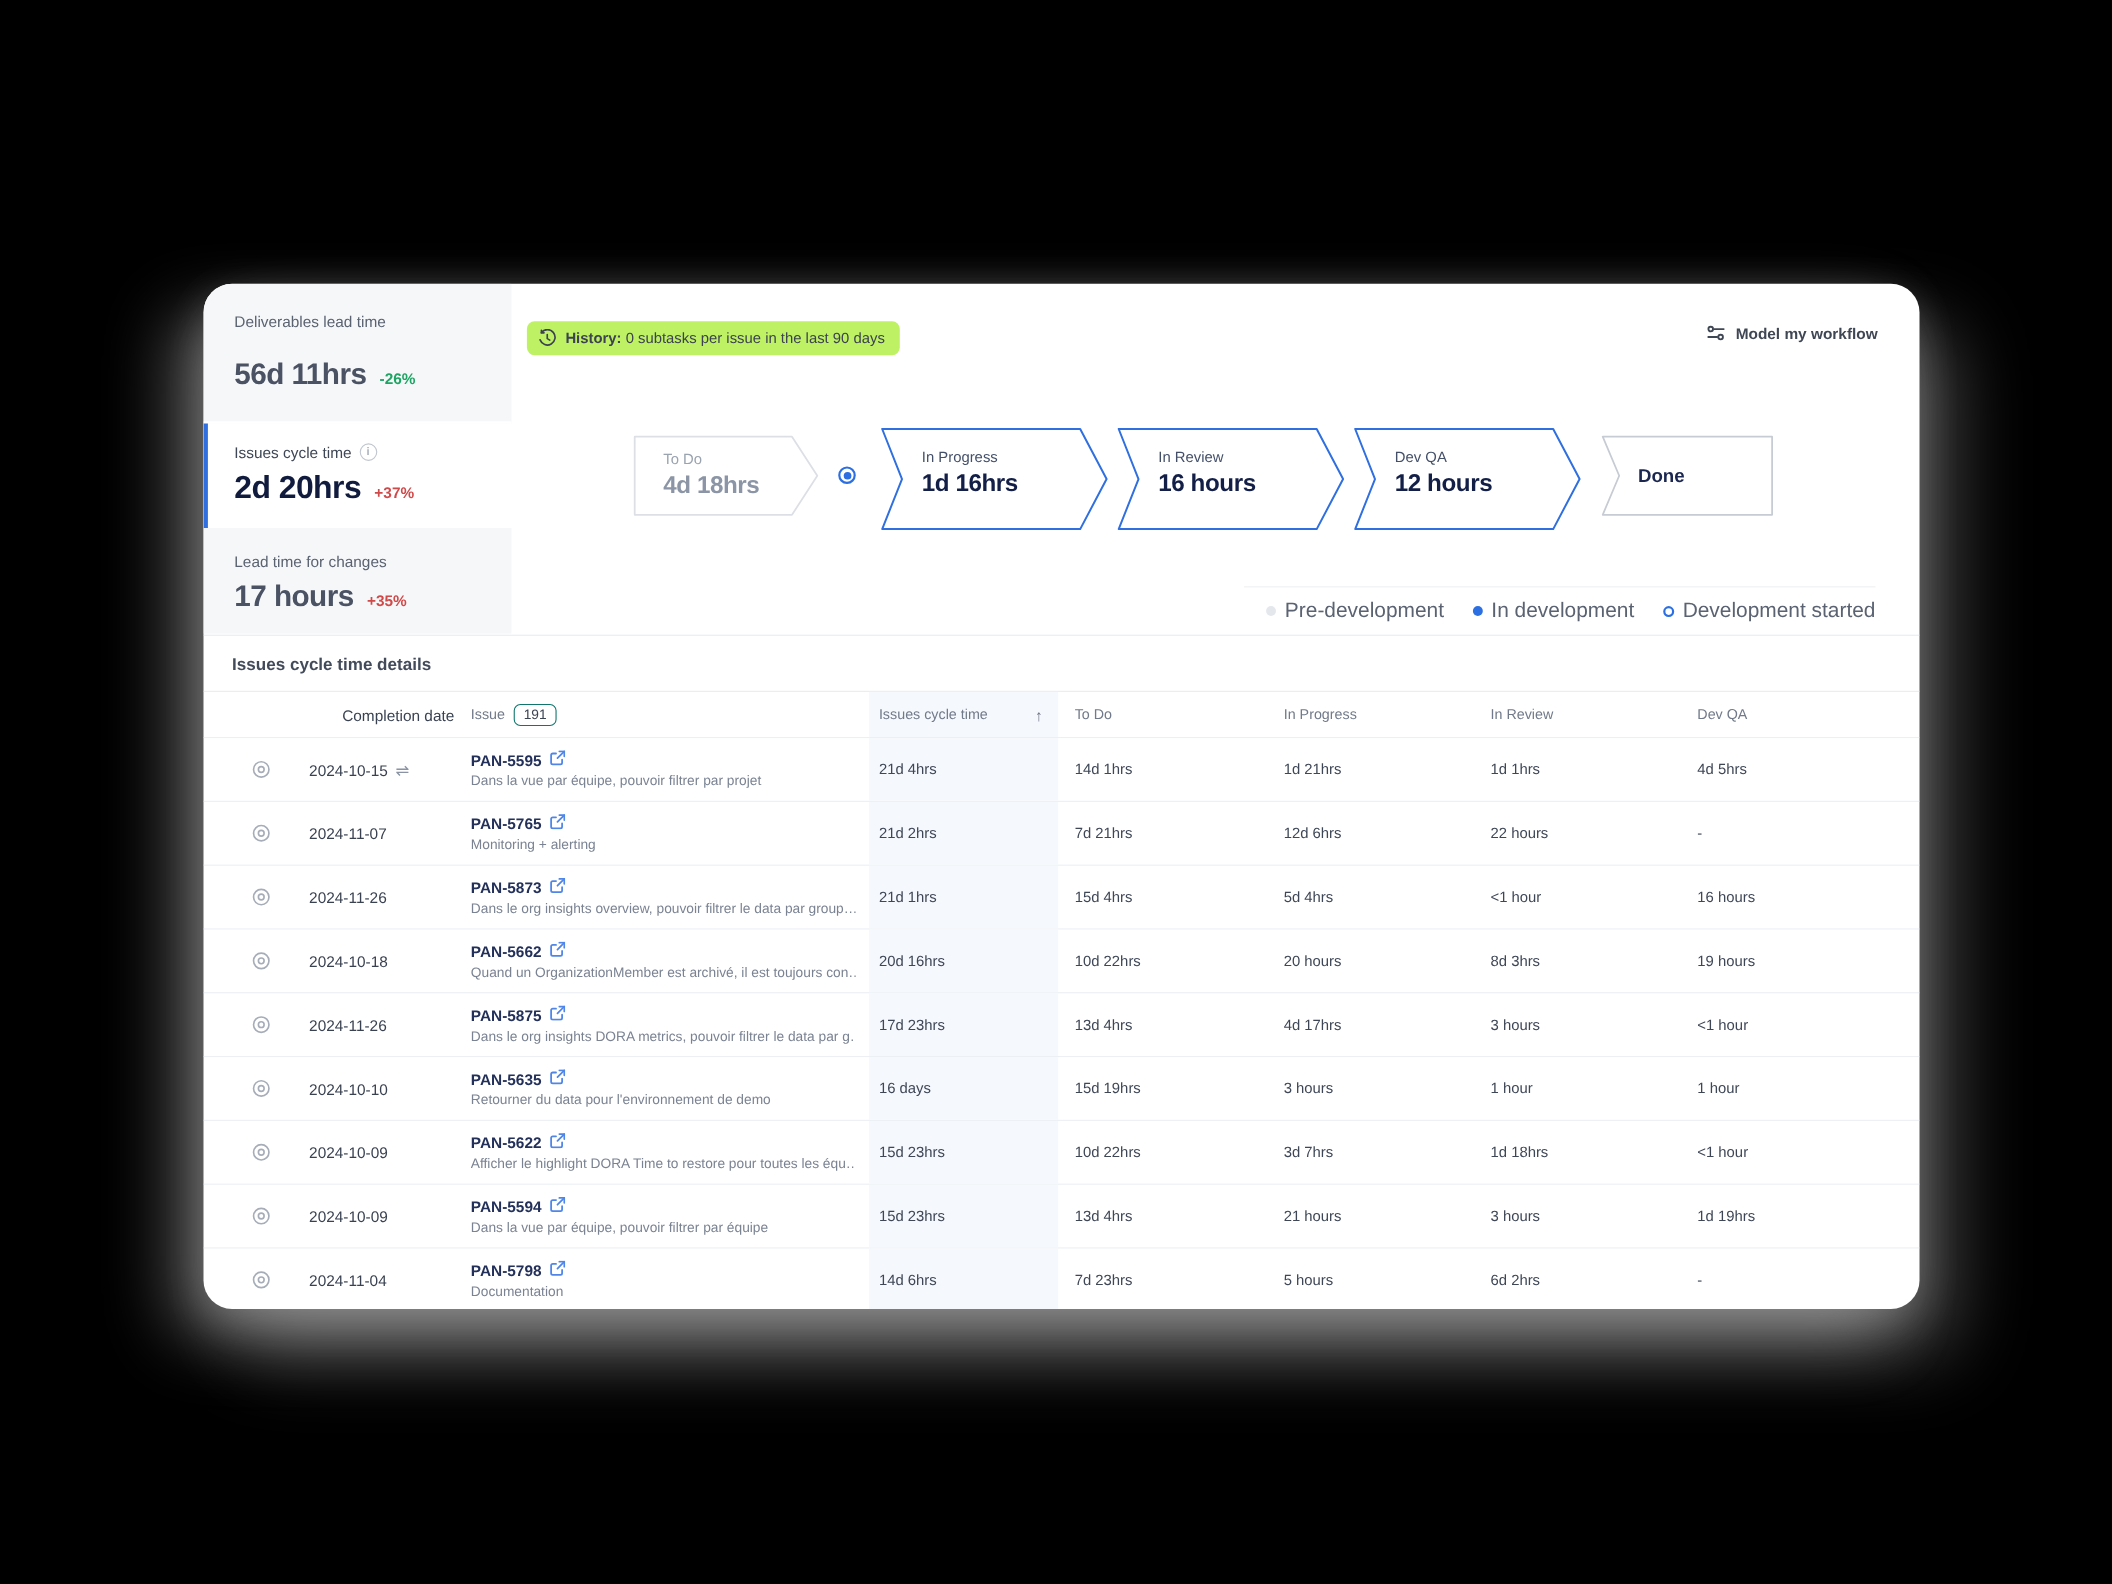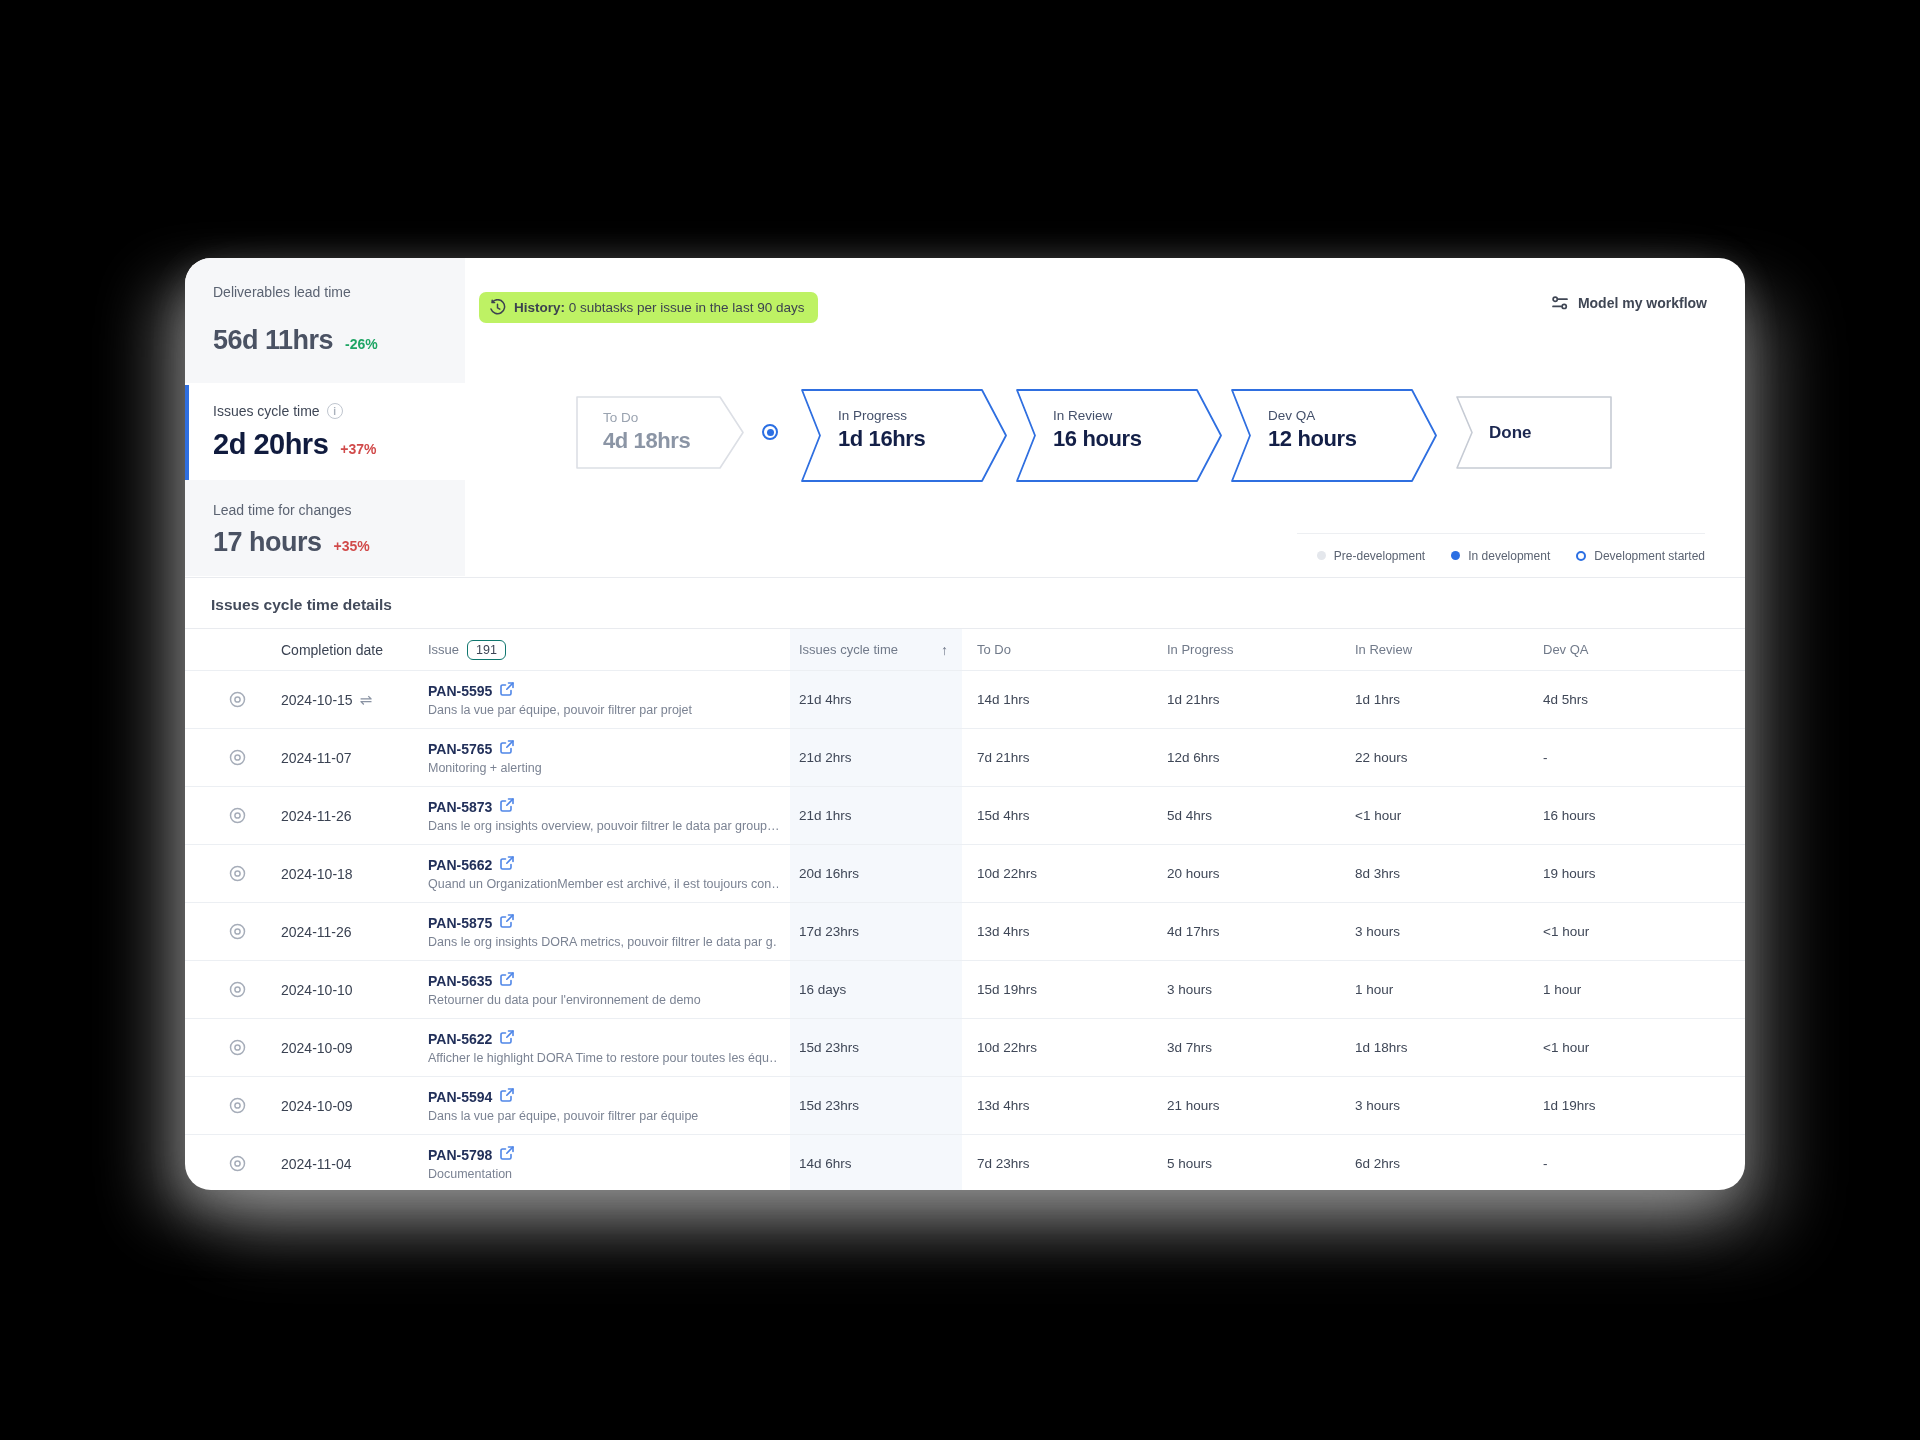--- a/index.html
+++ b/index.html
@@ -51,33 +51,33 @@
   .stage-done .txt { left:34px; top:50%; transform:translateY(-50%); }
   .stage-done .s-name { font-size:17px; font-weight:bold; color:#1b2750; }
 
   .dev-dot { position:absolute; left:577px; top:166px; width:16px; height:16px; border-radius:50%;
     border:2px solid #2b6fe3; background:#fff; display:flex; align-items:center; justify-content:center; }
   .dev-dot::after { content:""; width:7px; height:7px; border-radius:50%; background:#2b6fe3; }
 
   
   .legend { position:absolute; right:40px; bottom:0; height:44px; display:flex; align-items:center; gap:26px;
     border-top:1px solid #edeff2; padding-left:20px; }
-  .leg-item { display:flex; align-items:center; gap:8px; font-size:12px; color:#5b6372; }
+  .leg-item { display:flex; align-items:center; gap:8px; font-size:19px; color:#5b6372; }
   .dot { width:9px; height:9px; border-radius:50%; }
   .dot.gray { background:#e4e7ec; }
   .dot.blue { background:#2b6fe3; }
   .dot.ring { background:#fff; border:2.5px solid #2b6fe3; width:10px; height:10px; }
 
   
   .details-title { padding:18px 0 14px 26px; font-size:15.5px; font-weight:bold; color:#434b5b; }
   .grid-row { display:grid; grid-template-columns:56px 148px 377px 172px 190px 188px 188px 1fr;
     padding-left:24px; align-items:center; }
   .thead { height:42px; border-top:1px solid #e9ebef; }
   .th { font-size:13px; color:#717a8a; padding-left:15px; display:flex; align-items:center; gap:8px; }
-  .th.c-date { padding-left:16px; }
+  .th.c-date { padding-left:16px;justify-content:flex-end; }
   .th.c-cycle { padding-left:9px; }
   .issue-count { border:1px solid #0f766e; border-radius:6px; padding:2px 8px; font-size:12.5px; color:#3c4454; background:#fff; }
   .sort-arrow { margin-left:auto; margin-right:14px; color:#6e7687; font-size:14px; }
 
   .trow { height:58px; border-top:1px solid #eceff3; }
   .cell { font-size:13.5px; color:#3f4757; padding-left:15px; }
   .c-eyecell { display:flex; justify-content:center; padding-left:0; }
   .c-date { font-size:14px; color:#3a4252; padding-left:16px; display:flex; align-items:center; gap:7px; }
   .swap { color:#8a93a3; font-size:15px; }
   .c-cycle-band { background:#f5f8fc; align-self:stretch; display:flex; align-items:center; padding-left:9px; }

